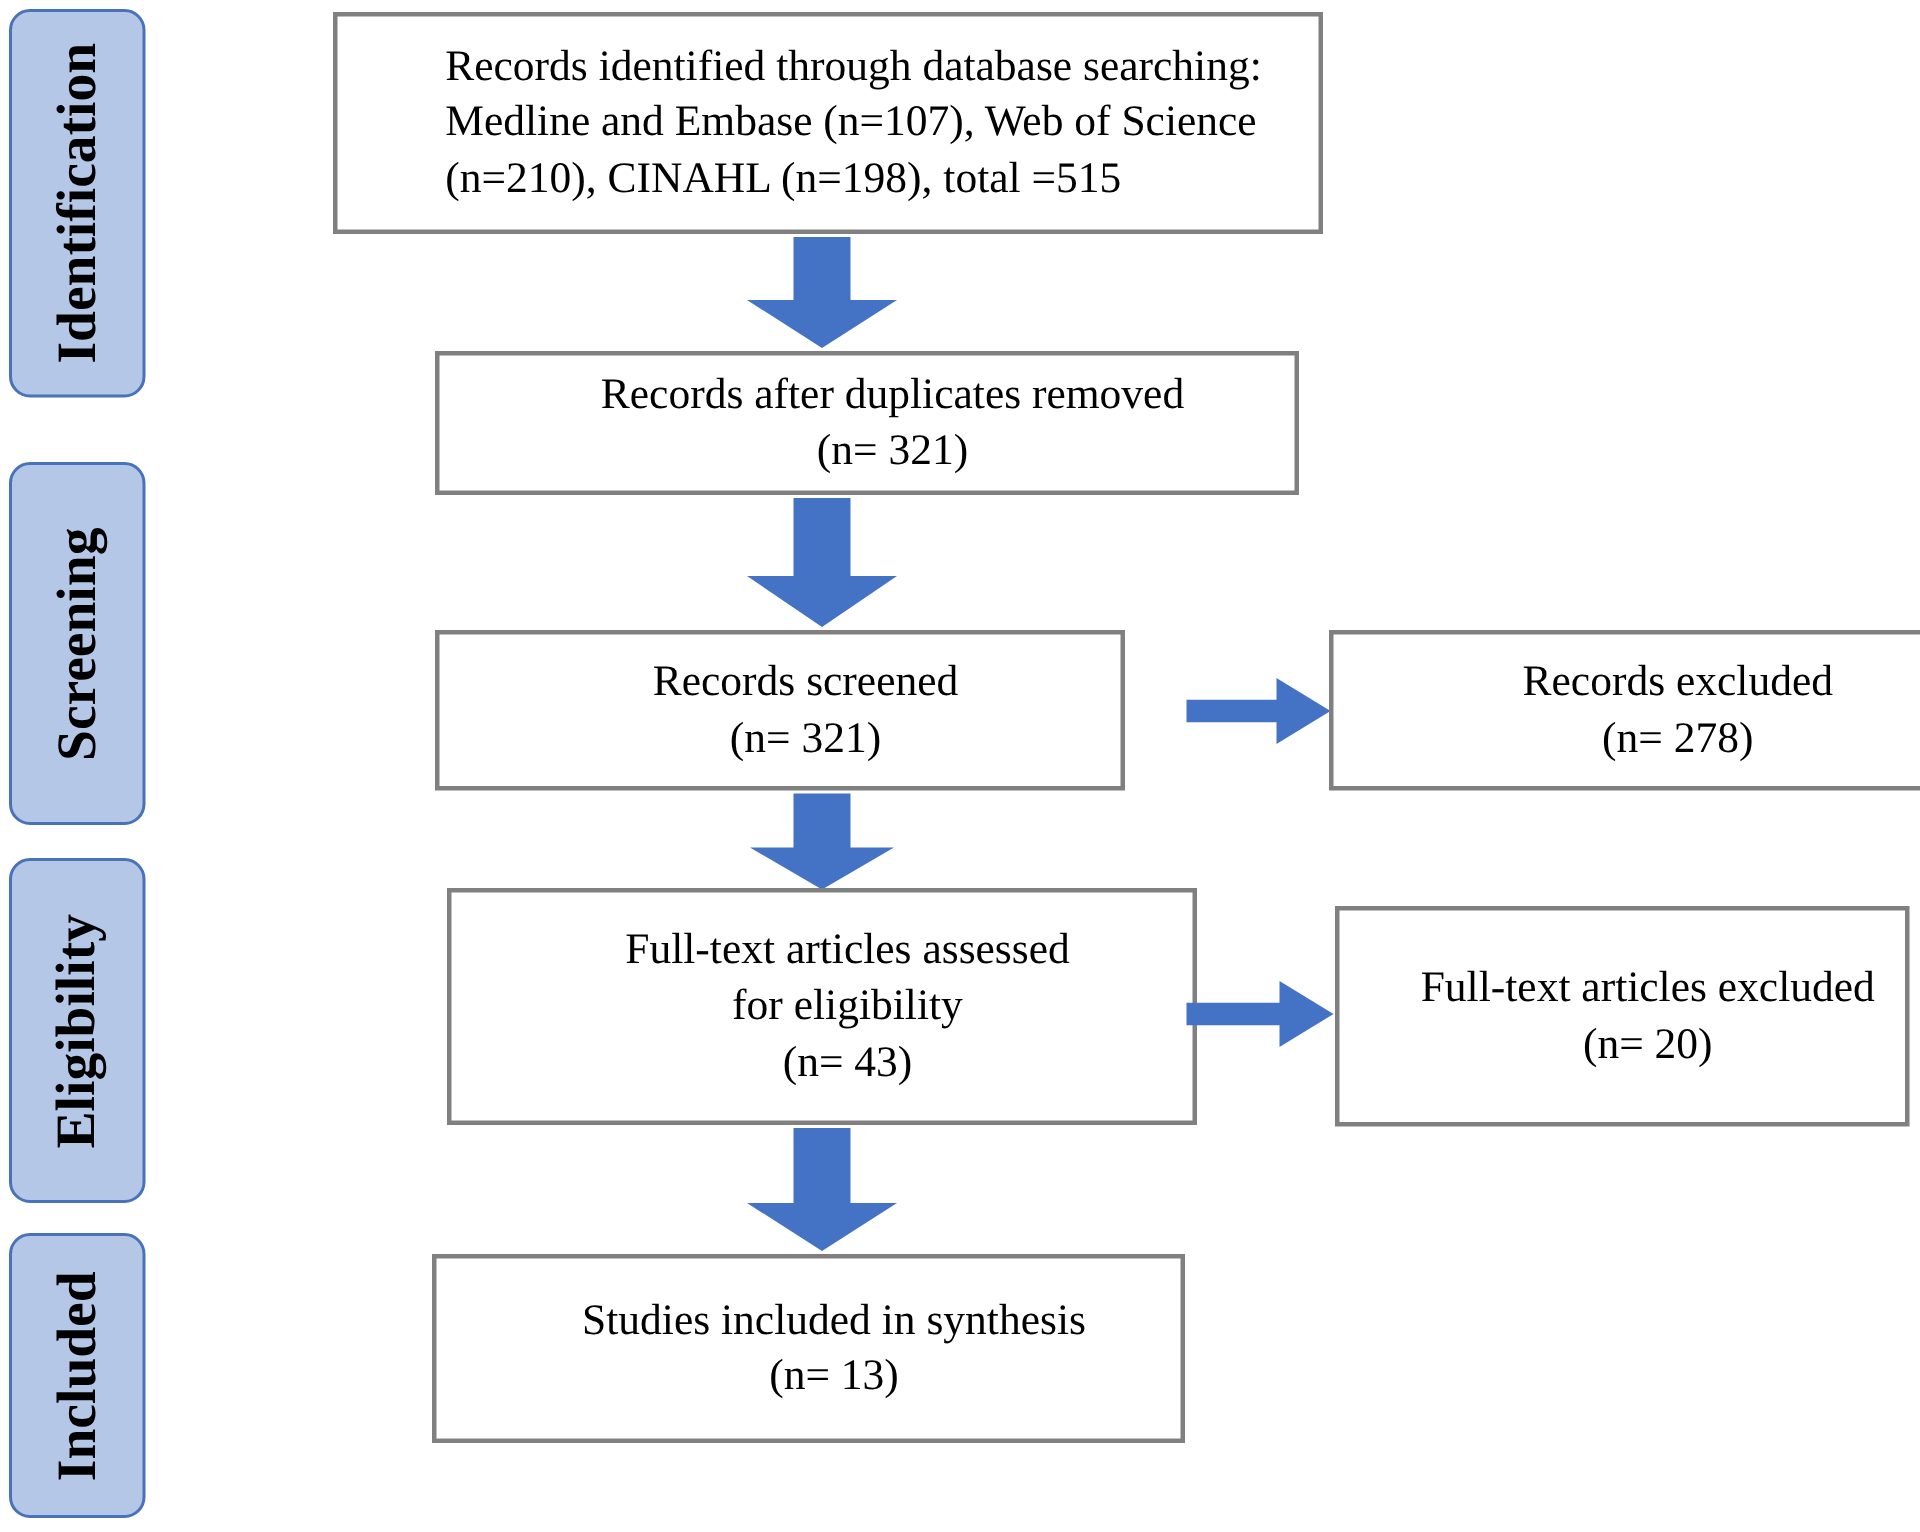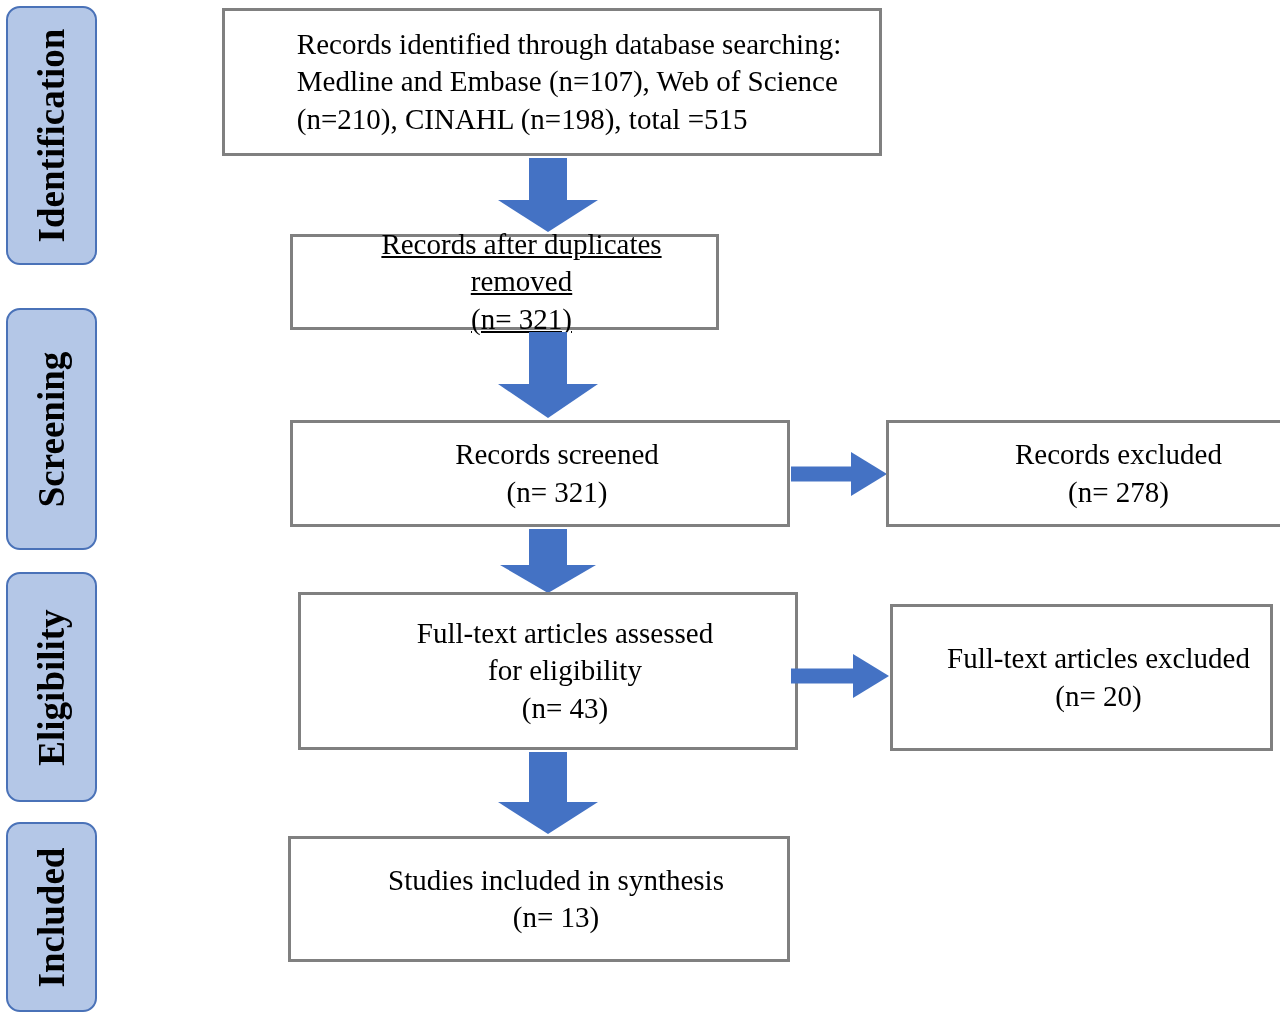--- a/index.html
+++ b/index.html
@@ -137,31 +137,31 @@
     <span class="box-text">Records identified through database searching:
 Medline and Embase (n=107), Web of Science
 (n=210), CINAHL (n=198), total =515</span>
   </div>
 
   <div class="arrow-down" style="left:498px; top:158px; width:100px; height:74px;">
     <div class="shaft" style="width:38px; height:46px;"></div>
     <div class="head" style="border-left-width:50px; border-right-width:50px; border-top-width:32px;"></div>
   </div>
 
-  <div class="flow-box" style="left:290px; top:234px; width:429px; height:96px;text-decoration:underline;">
+  <div class="flow-box" style="left:290px; top:234px; width:576px; height:96px;">
     <span class="box-text">Records after duplicates removed
 (n= 321)</span>
   </div>
 
   <div class="arrow-down" style="left:498px; top:332px; width:100px; height:86px;">
     <div class="shaft" style="width:38px; height:54px;"></div>
     <div class="head" style="border-left-width:50px; border-right-width:50px; border-top-width:34px;"></div>
   </div>
 
-  <div class="flow-box" style="left:290px; top:420px; width:500px; height:107px;">
+  <div class="flow-box" style="left:290px; top:420px; width:460px; height:107px;">
     <span class="box-text">Records screened
 (n= 321)</span>
   </div>
 
   <div class="arrow-right" style="left:791px; top:452px; width:96px; height:44px;">
     <div class="shaft" style="width:62px; height:15px;"></div>
     <div class="head" style="border-top-width:22px; border-bottom-width:22px; border-left-width:36px;"></div>
   </div>
 
   <div class="flow-box" style="left:886px; top:420px; width:431px; height:107px;">

